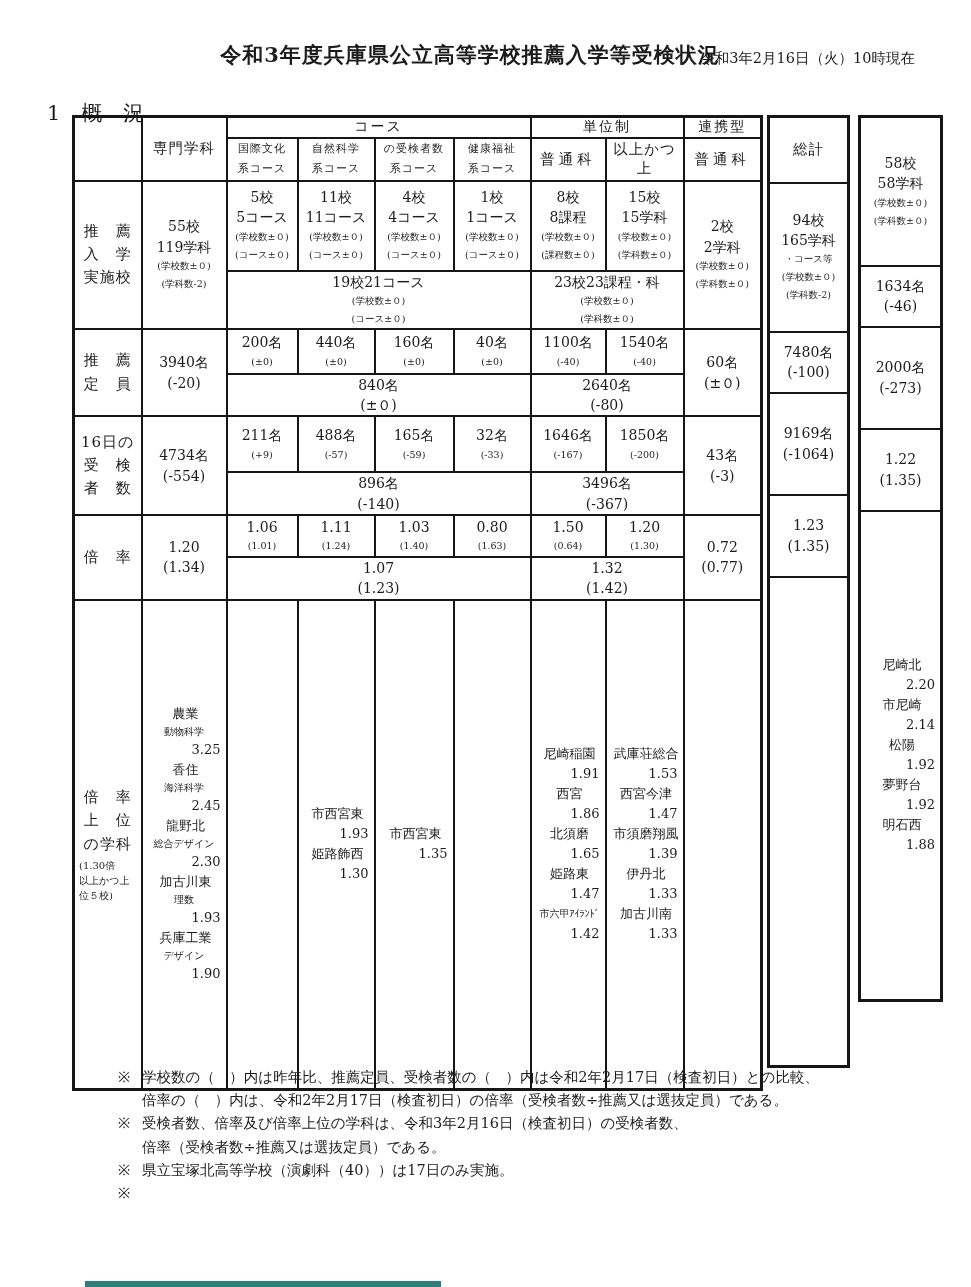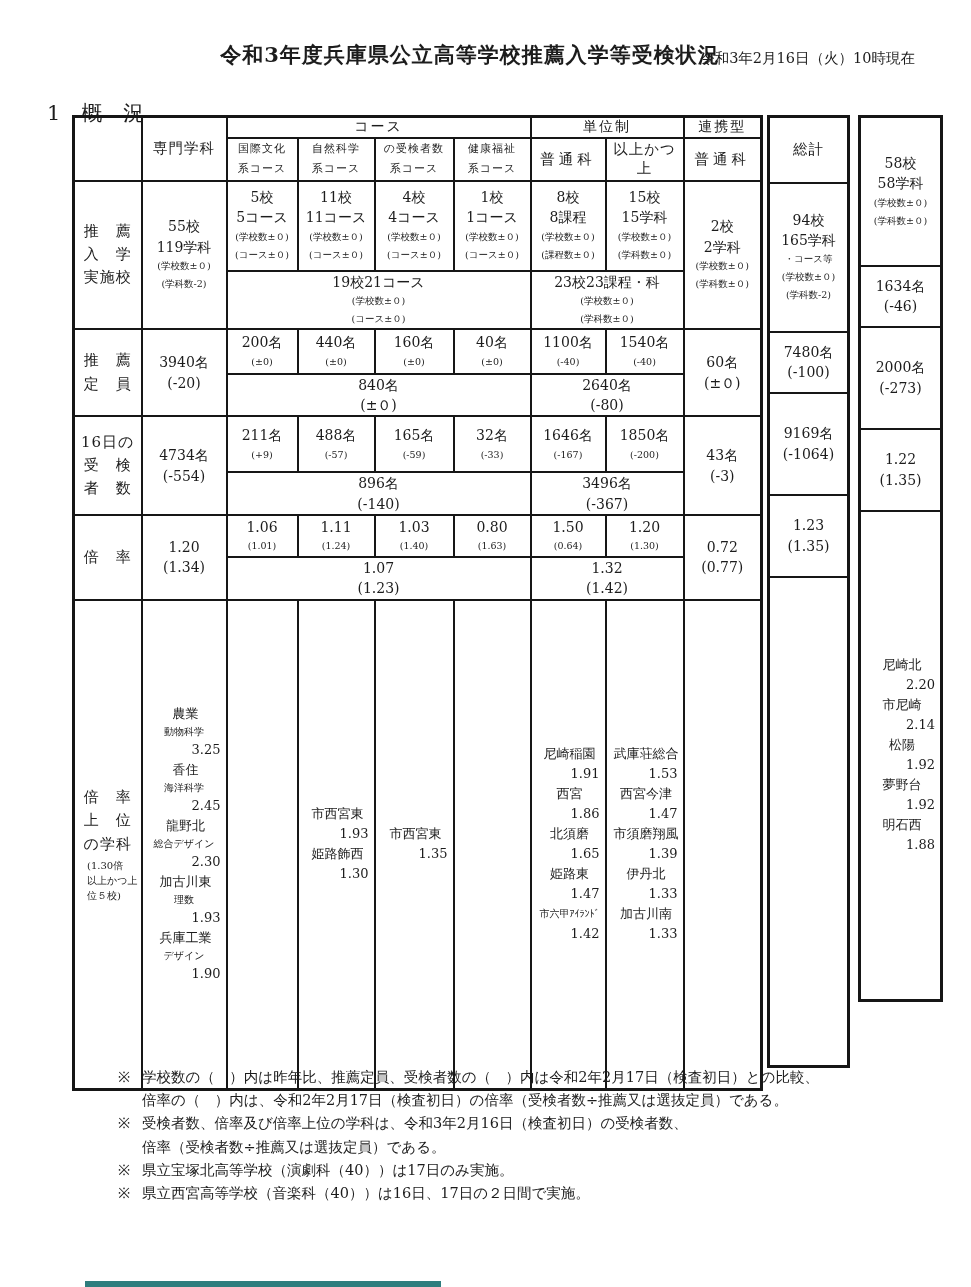--- a/index.html
+++ b/index.html
@@ -27,21 +27,21 @@
   tr.t-r3{height:102px} tr.t-r4{height:82px} tr.t-r5{height:490px}
   
   td.ghead{font-size:14px;letter-spacing:2px;}
   td.chead{font-size:11px;line-height:1.8;white-space:pre-line;letter-spacing:1px;}
   td.shead{font-size:14.5px;letter-spacing:1px;}
   td.sp{letter-spacing:4px;}
   
   td.rowlabel{font-size:15px;line-height:1.55;white-space:pre-line;letter-spacing:1px;}
   td.rowlabel5{vertical-align:top;padding-top:100px;}
   .rl{font-size:15px;line-height:1.55;white-space:pre-line;letter-spacing:1px;}
-  .rlnote{font-size:10px;line-height:1.5;white-space:pre-line;text-align:left;padding-left:12px;margin-top:2px;}
+  .rlnote{font-size:10px;line-height:1.5;white-space:pre-line;text-align:left;padding-left:4px;margin-top:2px;}
   
   .v{font-size:14px;line-height:1.45;white-space:pre-line;}
   .s{font-size:9.5px;line-height:1.9;white-space:pre-line;}
   td.top{vertical-align:top;padding-top:7px;}
   
   td.listcell{vertical-align:top;padding-top:3px;}
   .entry .sch{text-align:center;font-size:13px;line-height:20px;padding-left:3px;white-space:nowrap;}
   .entry .sch.long{font-size:10px;line-height:20px;}
   .entry .dept{text-align:center;font-size:10px;line-height:16px;}
   .entry .val{text-align:right;font-size:13px;line-height:20px;padding-right:5px;}
@@ -519,17 +519,16 @@
       <div class="mk">※</div>
       <div class="tx">受検者数、倍率及び倍率上位の学科は、令和3年2月16日（検査初日）の受検者数、
 倍率（受検者数÷推薦又は選抜定員）である。</div>
     </div>
   <div class="note">
       <div class="mk">※</div>
       <div class="tx">県立宝塚北高等学校（演劇科（40））は17日のみ実施。</div>
     </div>
   <div class="note">
       <div class="mk">※</div>
-      <div class="tx">県立西宮高等学校（音楽科（40））は16日、17日の２日間で実施。</div>
     </div>
 </div>
 
 <div class="bottombar"></div>
 
 </body></html>

